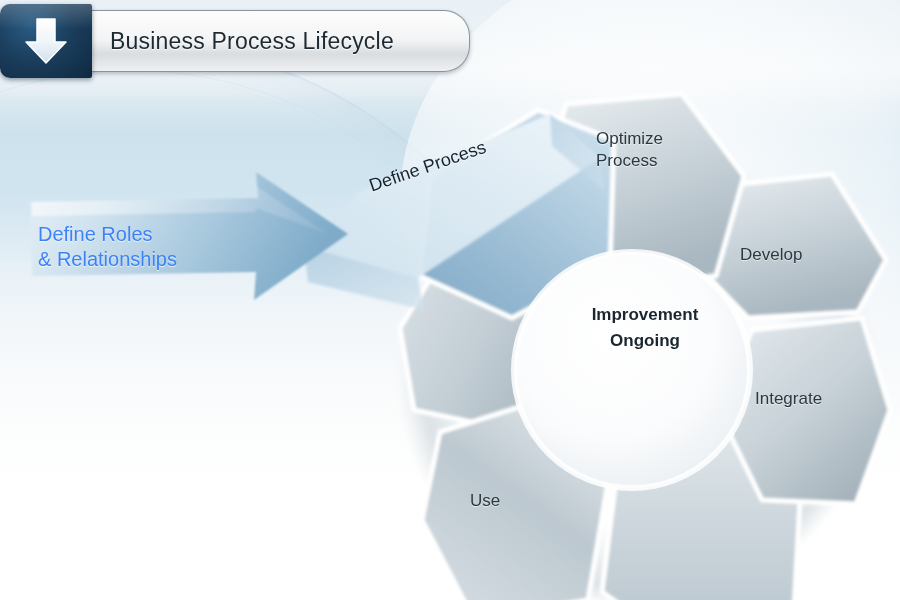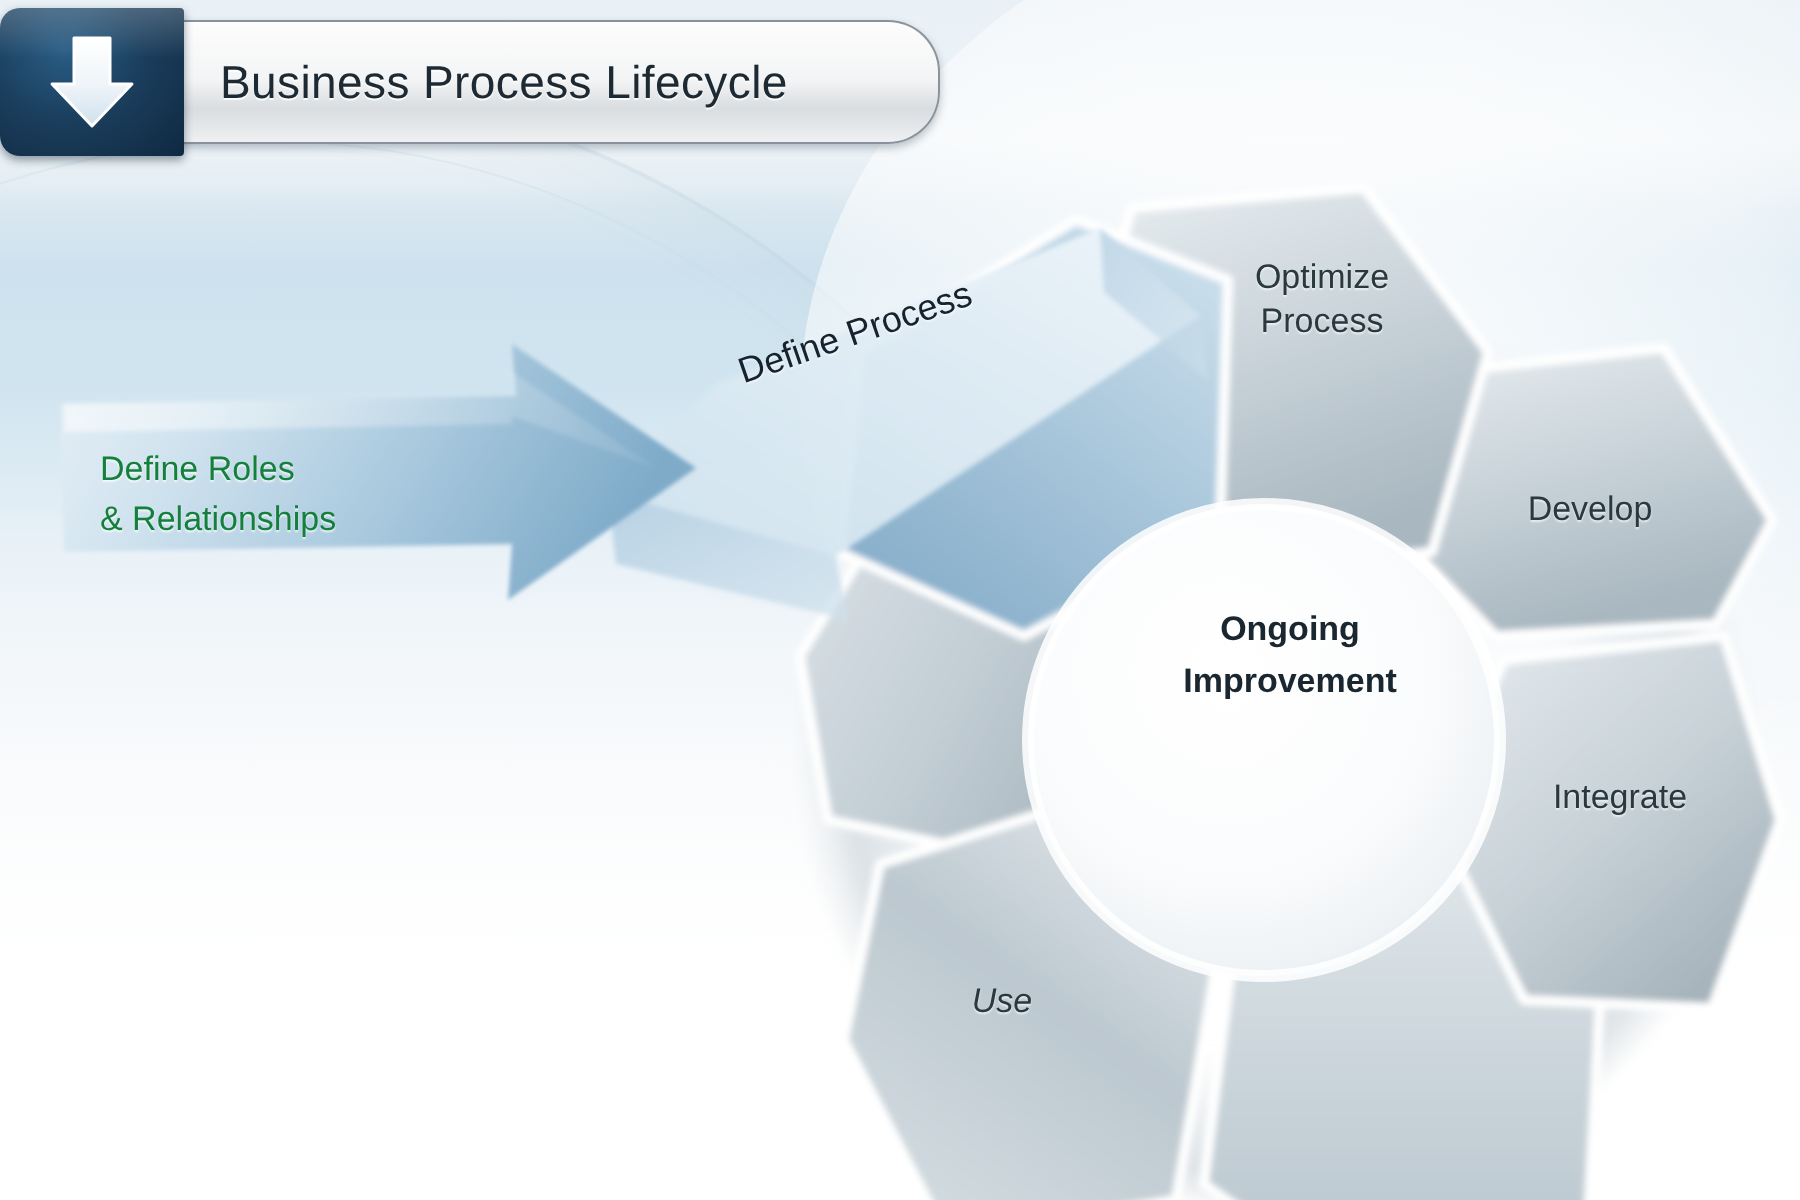--- a/index.html
+++ b/index.html
@@ -146,26 +146,26 @@
 
   
   .arrow-wrap {
     position: absolute;
     left: 28px; top: 168px;
     width: 340px; height: 142px;
     z-index: 15;
   }
   .arrow-label {
     position: absolute;
-    left: 50px; top: 222px;
+    left: 38px; top: 222px;
     width: 215px;
     z-index: 20;
-    font-size: 17px;
+    font-size: 20px;
     line-height: 25px;
-    color: #15803d;
+    color: #3b82f6;
     text-shadow: 0 1px 1px rgba(255,255,255,0.75);
   }
 
   
   .ribbon-wrap {
     position: absolute;
     left: 300px; top: 96px;
     width: 330px; height: 230px;
     z-index: 14;
   }
@@ -187,21 +187,21 @@
     left: 370px; top: 80px;
     width: 530px; height: 530px;
     z-index: 10;
   }
   .seg-label {
     position: absolute;
     z-index: 25;
     color: #2a3840;
     font-size: 17px;
     line-height: 22px;
-    text-align: center;
+    text-align: left;
     white-space: nowrap;
     text-shadow: 0 1px 1px rgba(255,255,255,0.65);
     pointer-events: none;
   }
   .center-label {
     position: absolute;
     z-index: 26;
     left: 560px; top: 302px;
     width: 170px;
     text-align: center;
@@ -321,26 +321,26 @@
   <div class="seg-label" style="left:596px; top:128px; width:130px;">
     <div>Optimize</div>
     <div>Process</div>
   </div>
 
   <div class="seg-label" style="left:740px; top:244px; width:110px;">Develop</div>
 
   <div class="seg-label" style="left:755px; top:388px; width:110px;">Integrate</div>
 
 
-  <div class="seg-label" style="left:446px; top:490px; width:110px;font-style:italic;">Use</div>
+  <div class="seg-label" style="left:470px; top:490px; width:110px;">Use</div>
 
 
   <div class="center-label">
+    <div>Improvement</div>
     <div>Ongoing</div>
-    <div>Improvement</div>
   </div>
 
   <div class="ribbon-wrap">
     <svg width="330" height="230" viewBox="0 0 330 230" xmlns="http://www.w3.org/2000/svg">
       <defs>
         <linearGradient id="gRibTop" x1="0" y1="1" x2="1" y2="0">
           <stop offset="0%" stop-color="#cfe2ee"></stop>
           <stop offset="55%" stop-color="#dfecf4"></stop>
           <stop offset="100%" stop-color="#eef5fa"></stop>
         </linearGradient>

